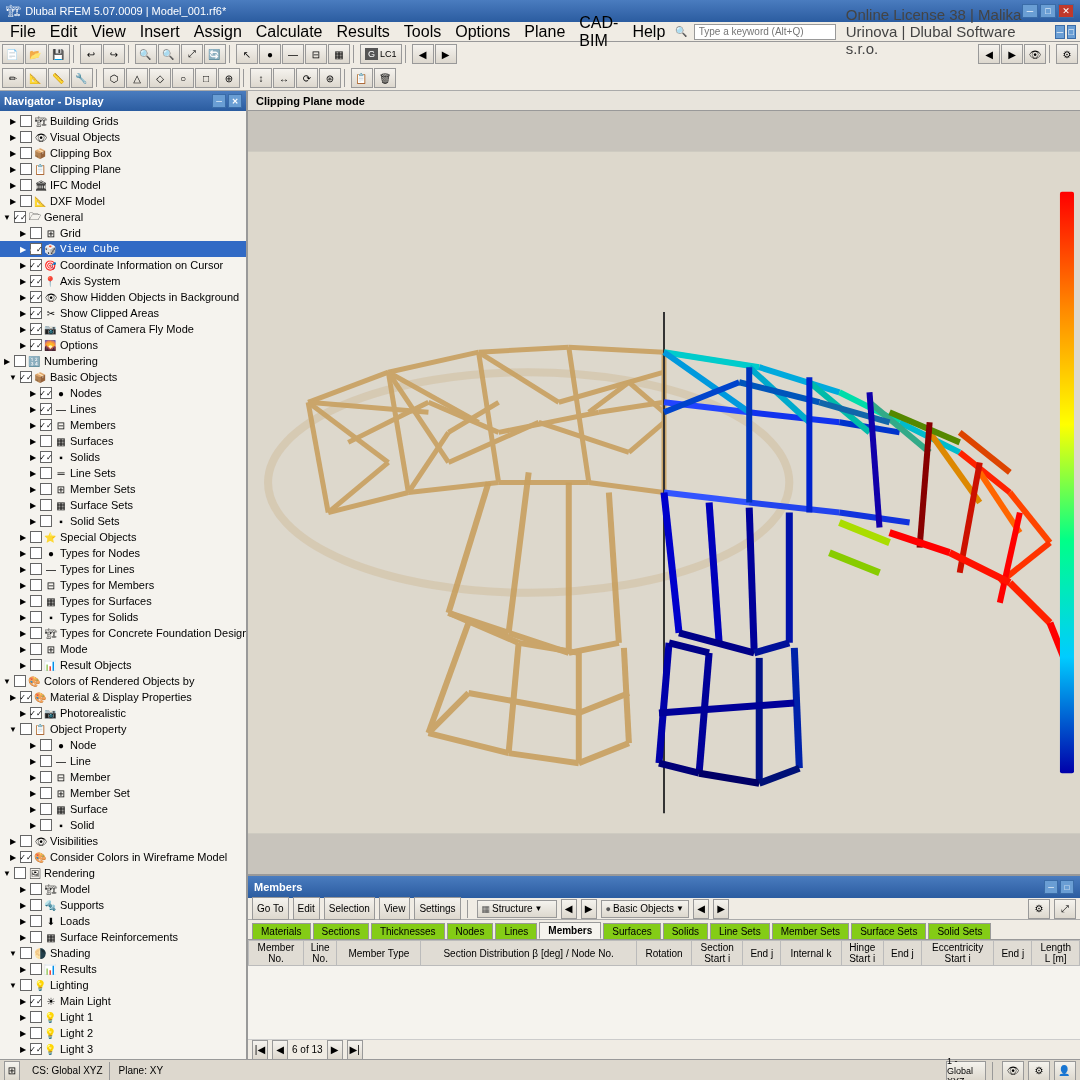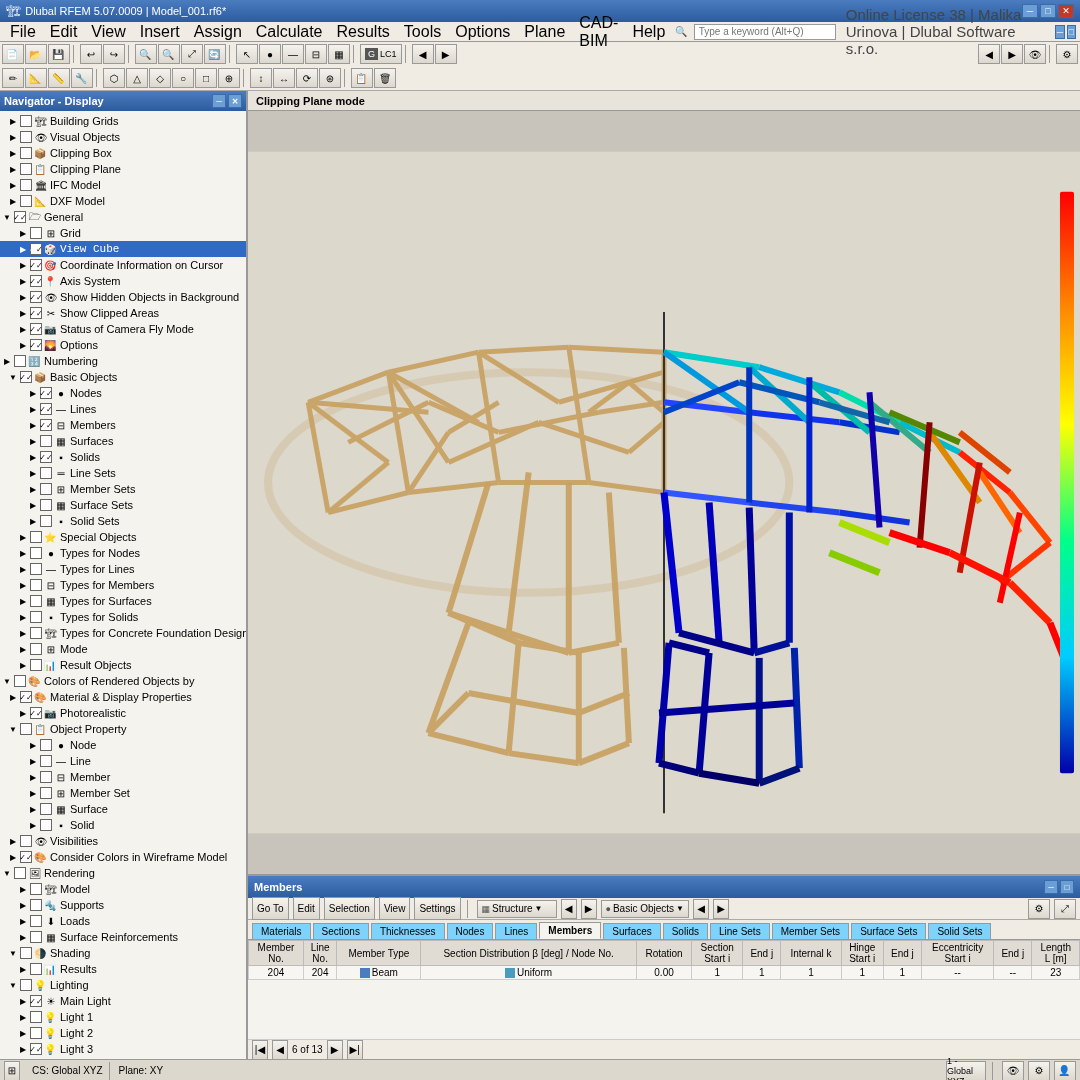--- a/index.html
+++ b/index.html
@@ -42,21 +42,21 @@
 
     
     .viewport { flex: 1; background: #c8c4bc; position: relative; overflow: hidden; }
     .viewport-header { height: 20px; background: #e8e4dc; border-bottom: 1px solid #999; display: flex; align-items: center; padding: 0 8px; font-size: 11px; font-weight: bold; }
 
     
     .bottom-panel { height: 185px; background: #f5f3ee; border-top: 2px solid #999; display: flex; flex-direction: column; }
     .bottom-panel-header { height: 22px; background: linear-gradient(to bottom, #4a7cbf, #2b5ca0); display: flex; align-items: center; justify-content: space-between; padding: 0 6px; color: #fff; font-size: 11px; font-weight: bold; }
     .bottom-panel-toolbar { height: 22px; background: #f0ece4; border-bottom: 1px solid #aaa; display: flex; align-items: center; padding: 0 4px; gap: 4px; }
     .bottom-tab-bar { height: 20px; background: #f0ece4; border-bottom: 1px solid #999; display: flex; align-items: flex-end; padding: 0 4px; gap: 2px; overflow: hidden; }
-    .bottom-tab { padding: 2px 8px; font-size: 10px; background: #7dd3fc; border: 1px solid #999; border-bottom: none; cursor: pointer; }
+    .bottom-tab { padding: 2px 8px; font-size: 10px; background: #84cc16; border: 1px solid #999; border-bottom: none; cursor: pointer; }
     .bottom-tab.active { background: #f5f3ee; font-weight: bold; border-bottom: 1px solid #f5f3ee; }
     .table-container { flex: 1; overflow-y: auto; }
     table { width: 100%; border-collapse: collapse; font-size: 10px; }
     th { background: #e0dcd4; border: 1px solid #bbb; padding: 1px 4px; text-align: center; font-weight: normal; white-space: nowrap; }
     td { border: 1px solid #ccc; padding: 1px 4px; text-align: center; white-space: nowrap; }
     tr:nth-child(even) td { background: #f0ece4; }
     tr:nth-child(odd) td { background: #f8f6f2; }
 
     
     .bottom-status { height: 22px; background: #ddd8ce; display: flex; align-items: center; padding: 0 4px; gap: 4px; font-size: 10px; border-top: 1px solid #999; }
@@ -749,35 +749,20 @@
               <th>End j</th>
               <th>Internal k</th>
               <th>Hinge<br>Start i</th>
               <th>End j</th>
               <th>Eccentricity<br>Start i</th>
               <th>End j</th>
               <th>Length<br>L [m]</th>
             </tr>
           </thead>
           <tbody id="members-table-body">
-              <tr>
-                <td>204</td>
-                <td>204</td>
-                <td><span style="display:inline-block;width:10px;height:10px;background:#4a7cbf;margin-right:2px;vertical-align:middle;"></span>Beam</td>
-                <td><span style="display:inline-block;width:10px;height:10px;background:#4a9cbf;margin-right:2px;vertical-align:middle;"></span>Uniform</td>
-                <td>0.00</td>
-                <td>1</td>
-                <td>1</td>
-                <td>1</td>
-                <td>1</td>
-                <td>1</td>
-                <td>--</td>
-                <td>--</td>
-                <td>23</td>
-              </tr>
             </tbody>
         </table>
       </div>
 
       <div style="height:20px; background:#f0ece4; border-top:1px solid #ccc; display:flex; align-items:center; padding:0 4px; gap:4px;">
         <div class="tb-btn" style="width:16px;">|◀</div>
         <div class="tb-btn" style="width:16px;">◀</div>
         <span style="font-size:10px;">6 of 13</span>
         <div class="tb-btn" style="width:16px;">▶</div>
         <div class="tb-btn" style="width:16px;">▶|</div>

